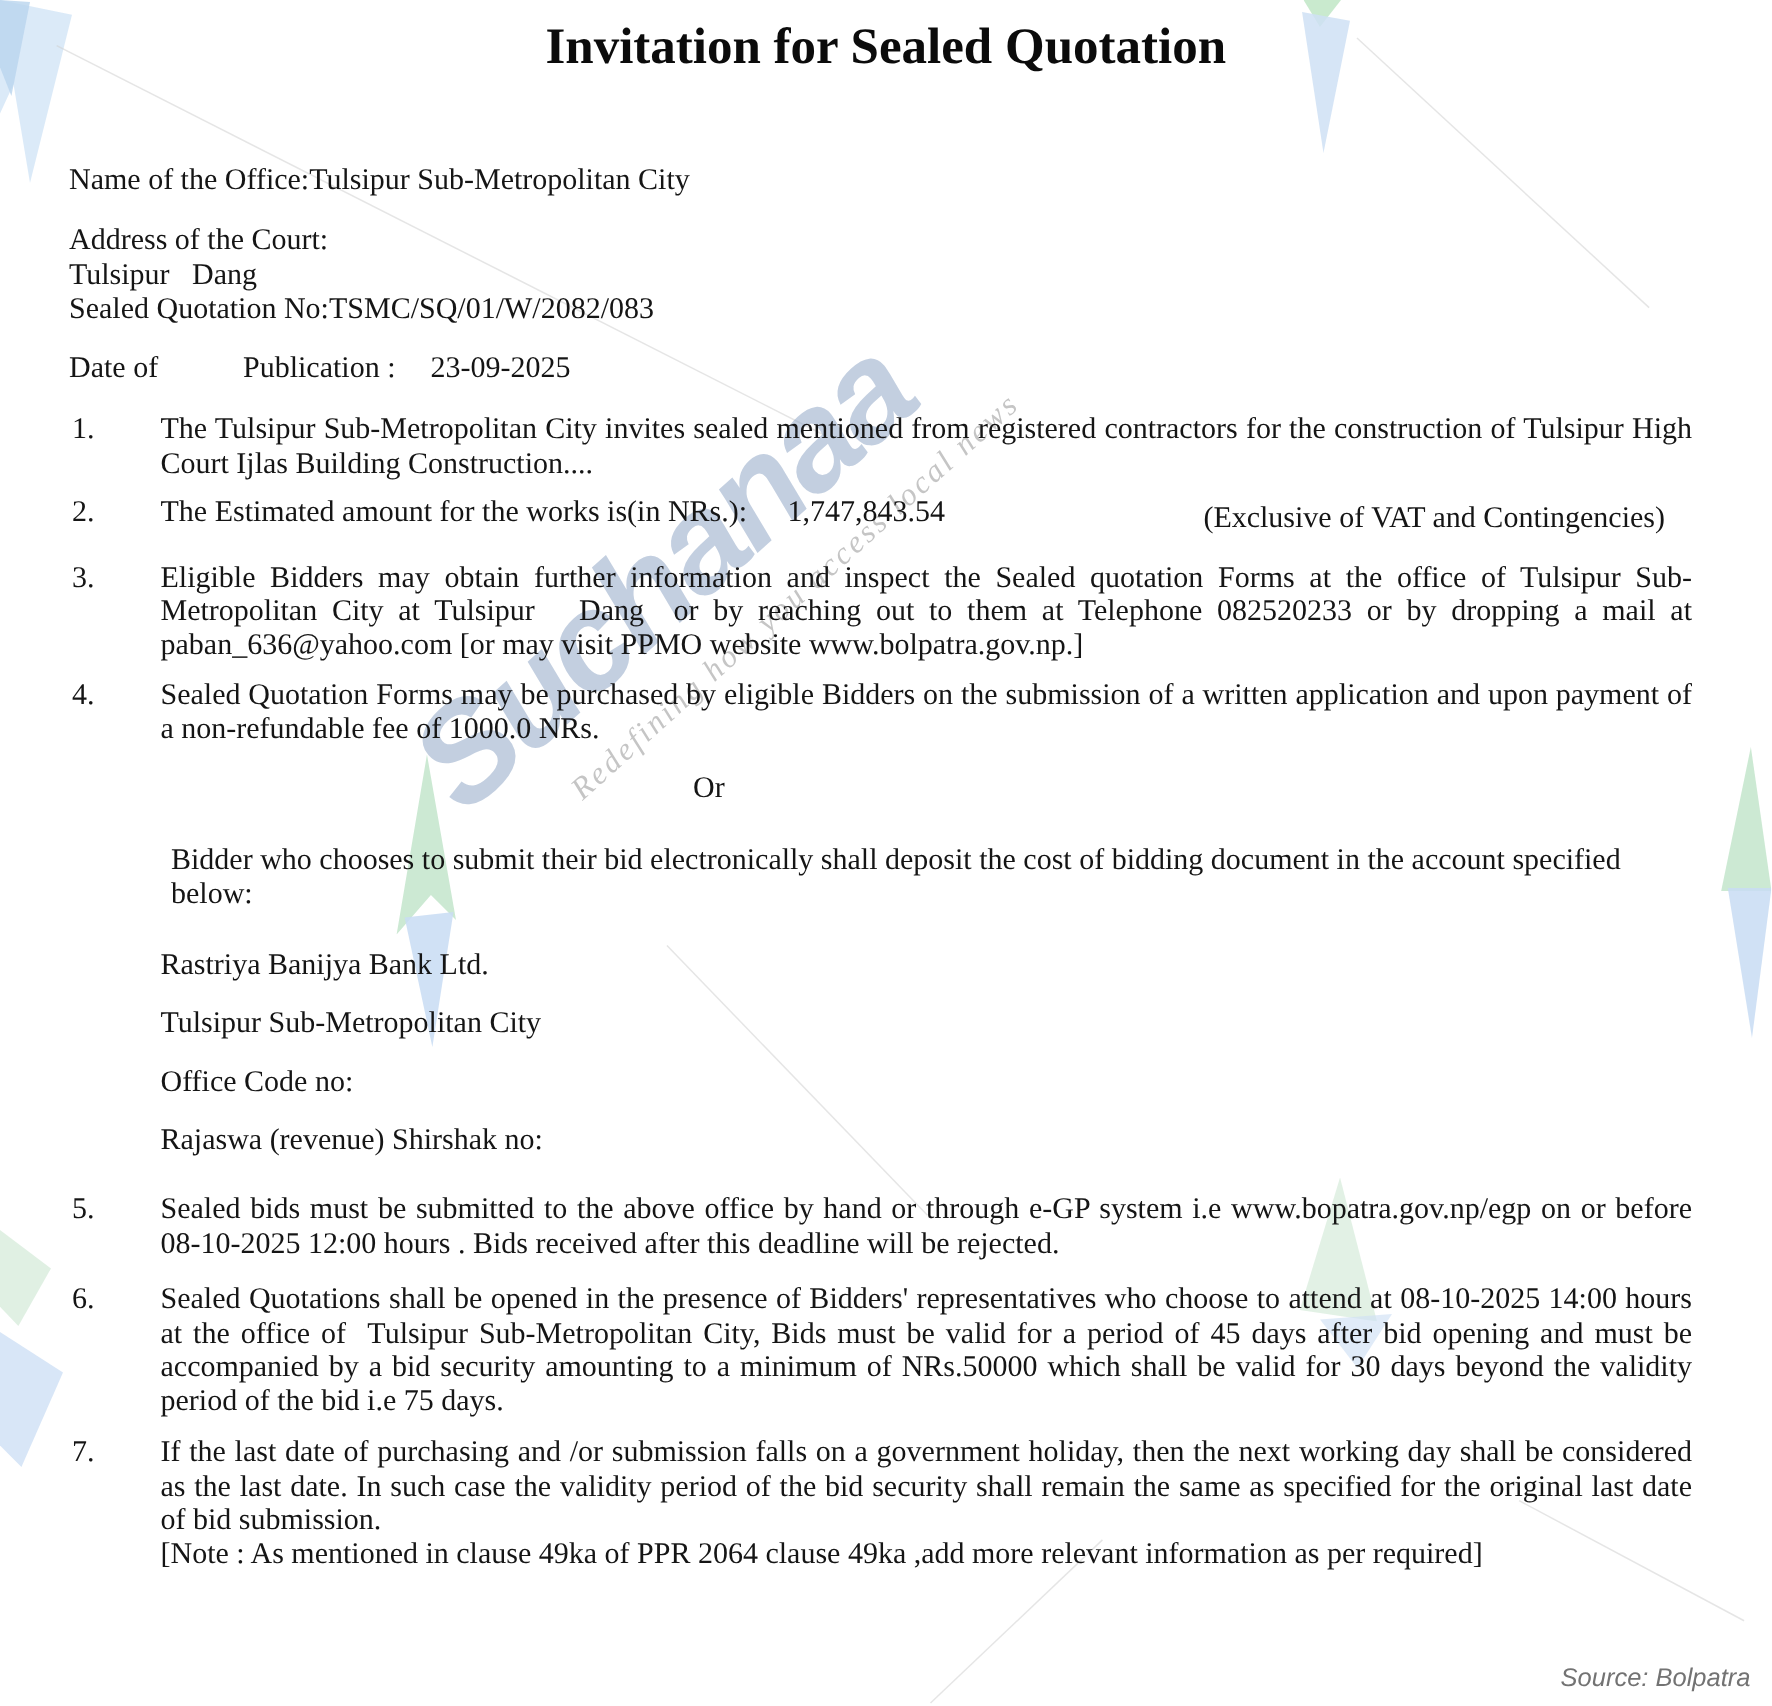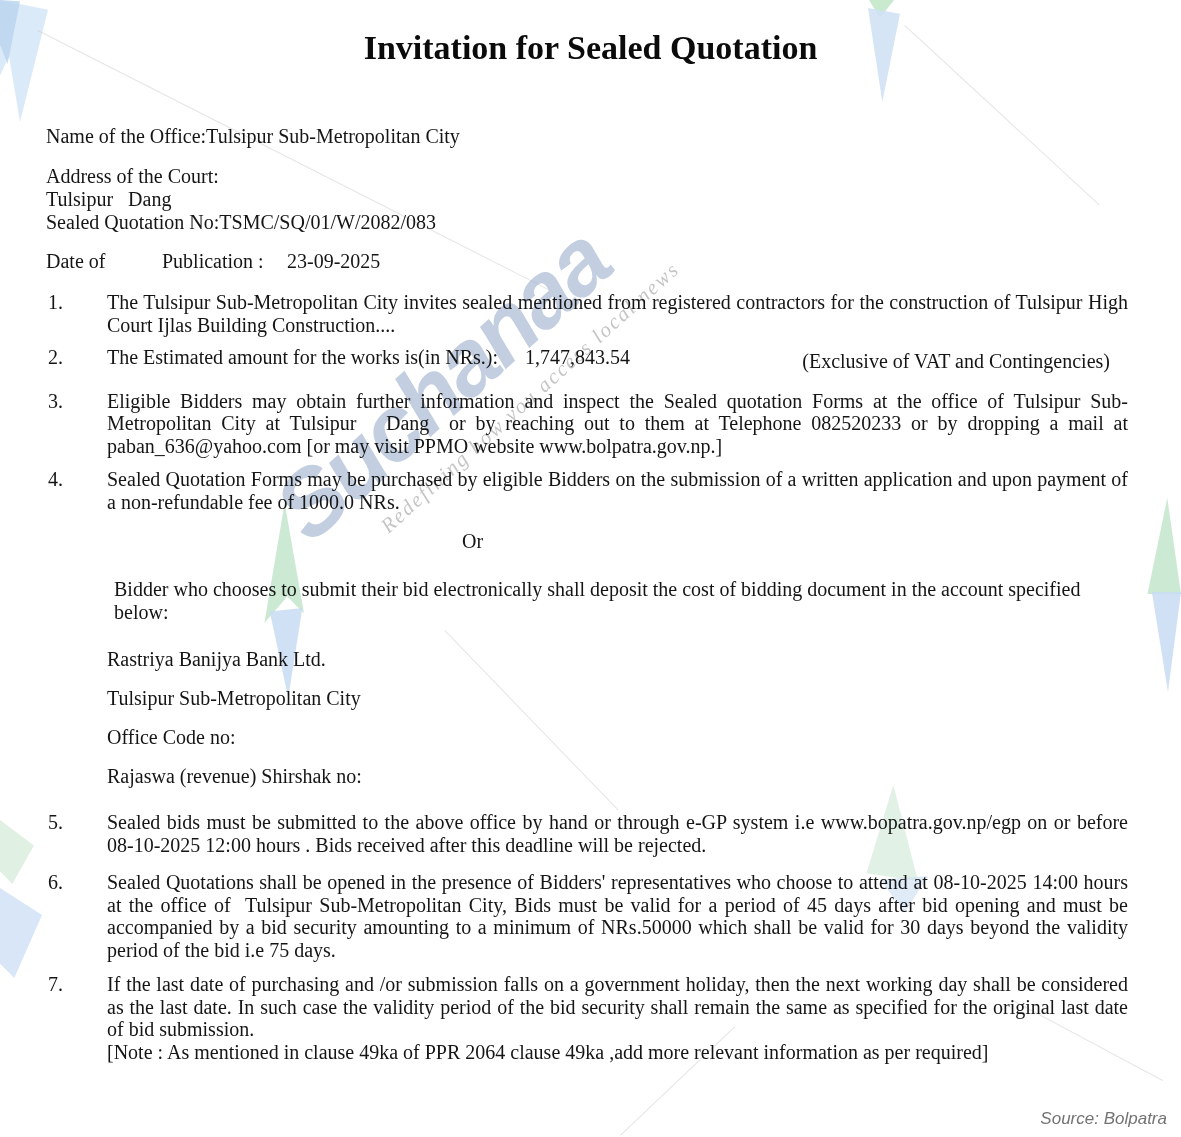--- a/index.html
+++ b/index.html
@@ -30,21 +30,21 @@
   }
   .wm-tagline{
     font-family:"Liberation Serif", serif;
     font-style:italic;
     font-size:21px;line-height:24px;letter-spacing:2px;
     color:rgba(158,158,158,.6);
     margin-left:95px;margin-top:2px;
     white-space:nowrap;
   }
   
-  .content{position:relative;z-index:2;padding-top:28px;}
+  .content{position:relative;z-index:2;padding-top:12px;}
   .title{
     text-align:center;font-weight:bold;font-size:34px;line-height:40px;
     font-family:"Liberation Serif", serif;color:#0b0b0b;
   }
   .field{margin-left:46px;line-height:23px;}
   .office-name{margin-top:57px;}
   .address-label{margin-top:17px;}
   .address-value{white-space:pre-wrap;}
   .quotation-no{margin-top:0;}
   .date-line{margin-top:16px;}

